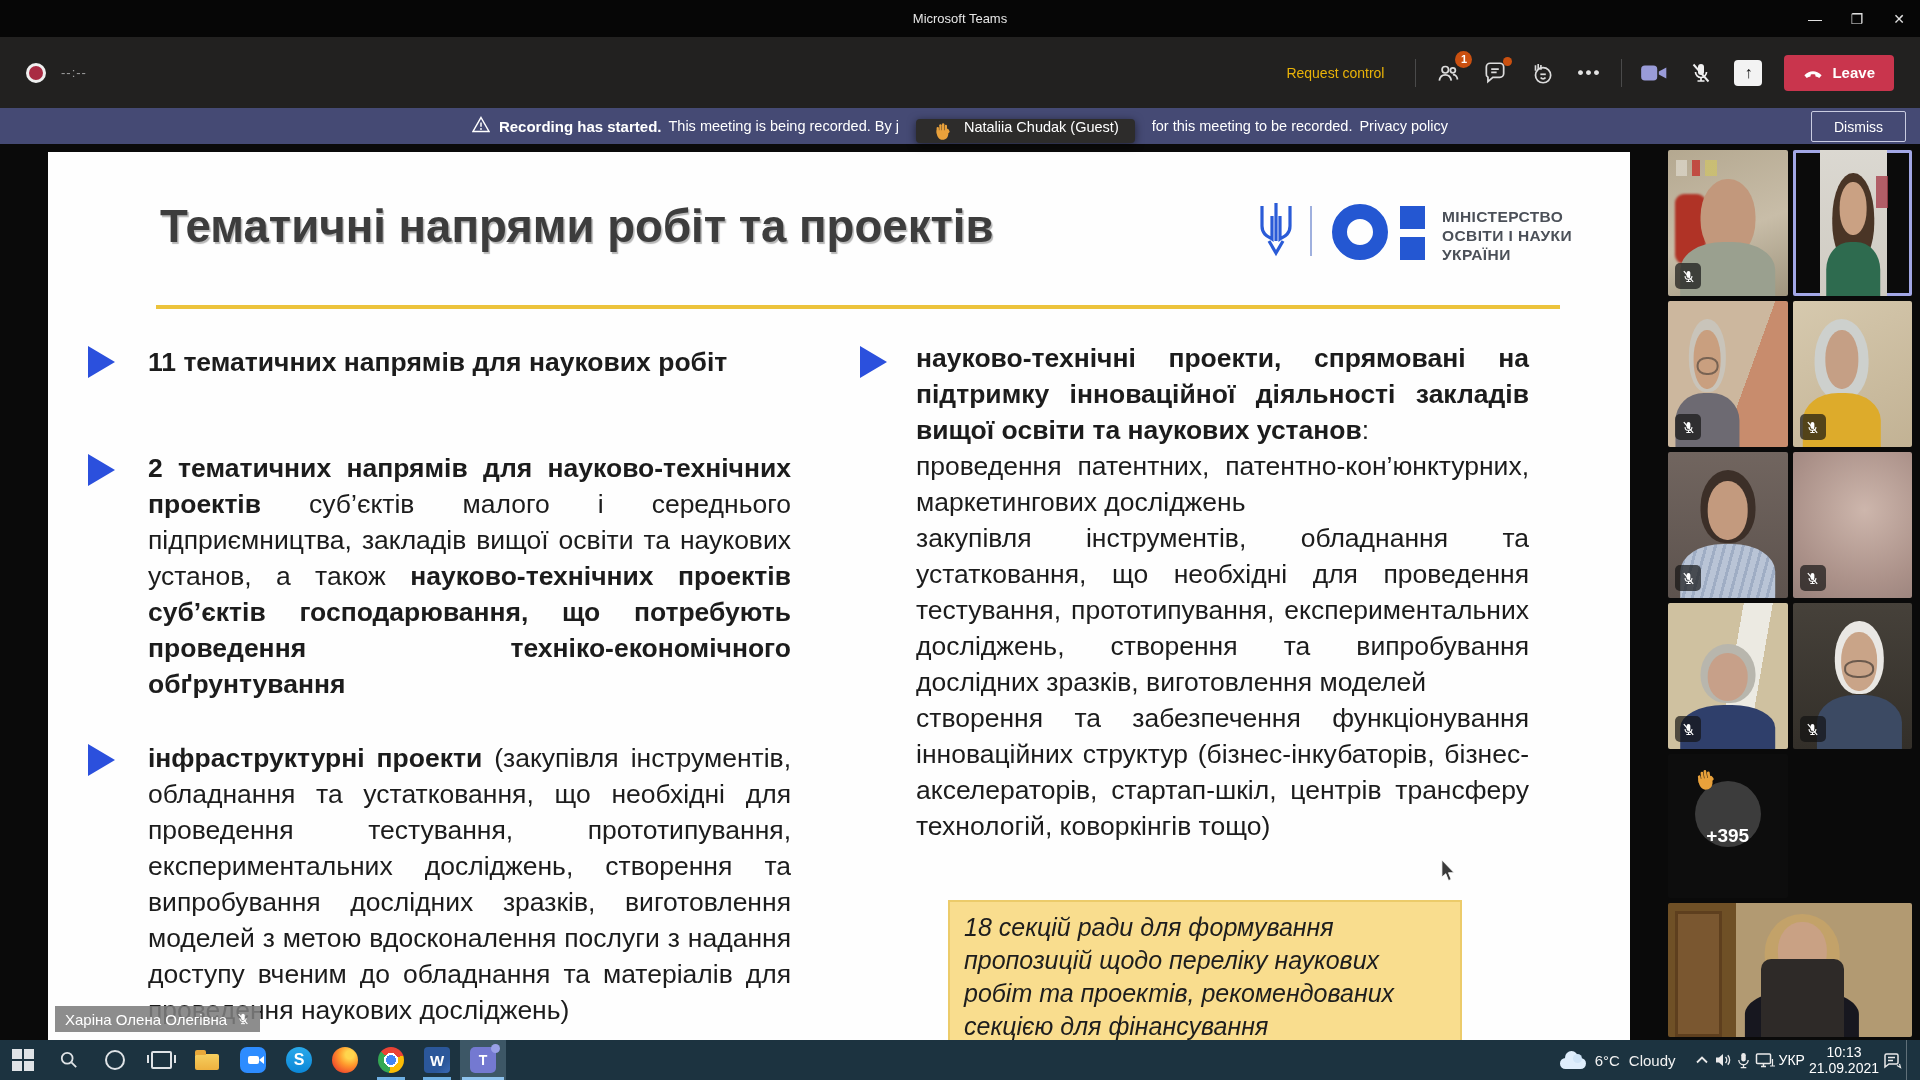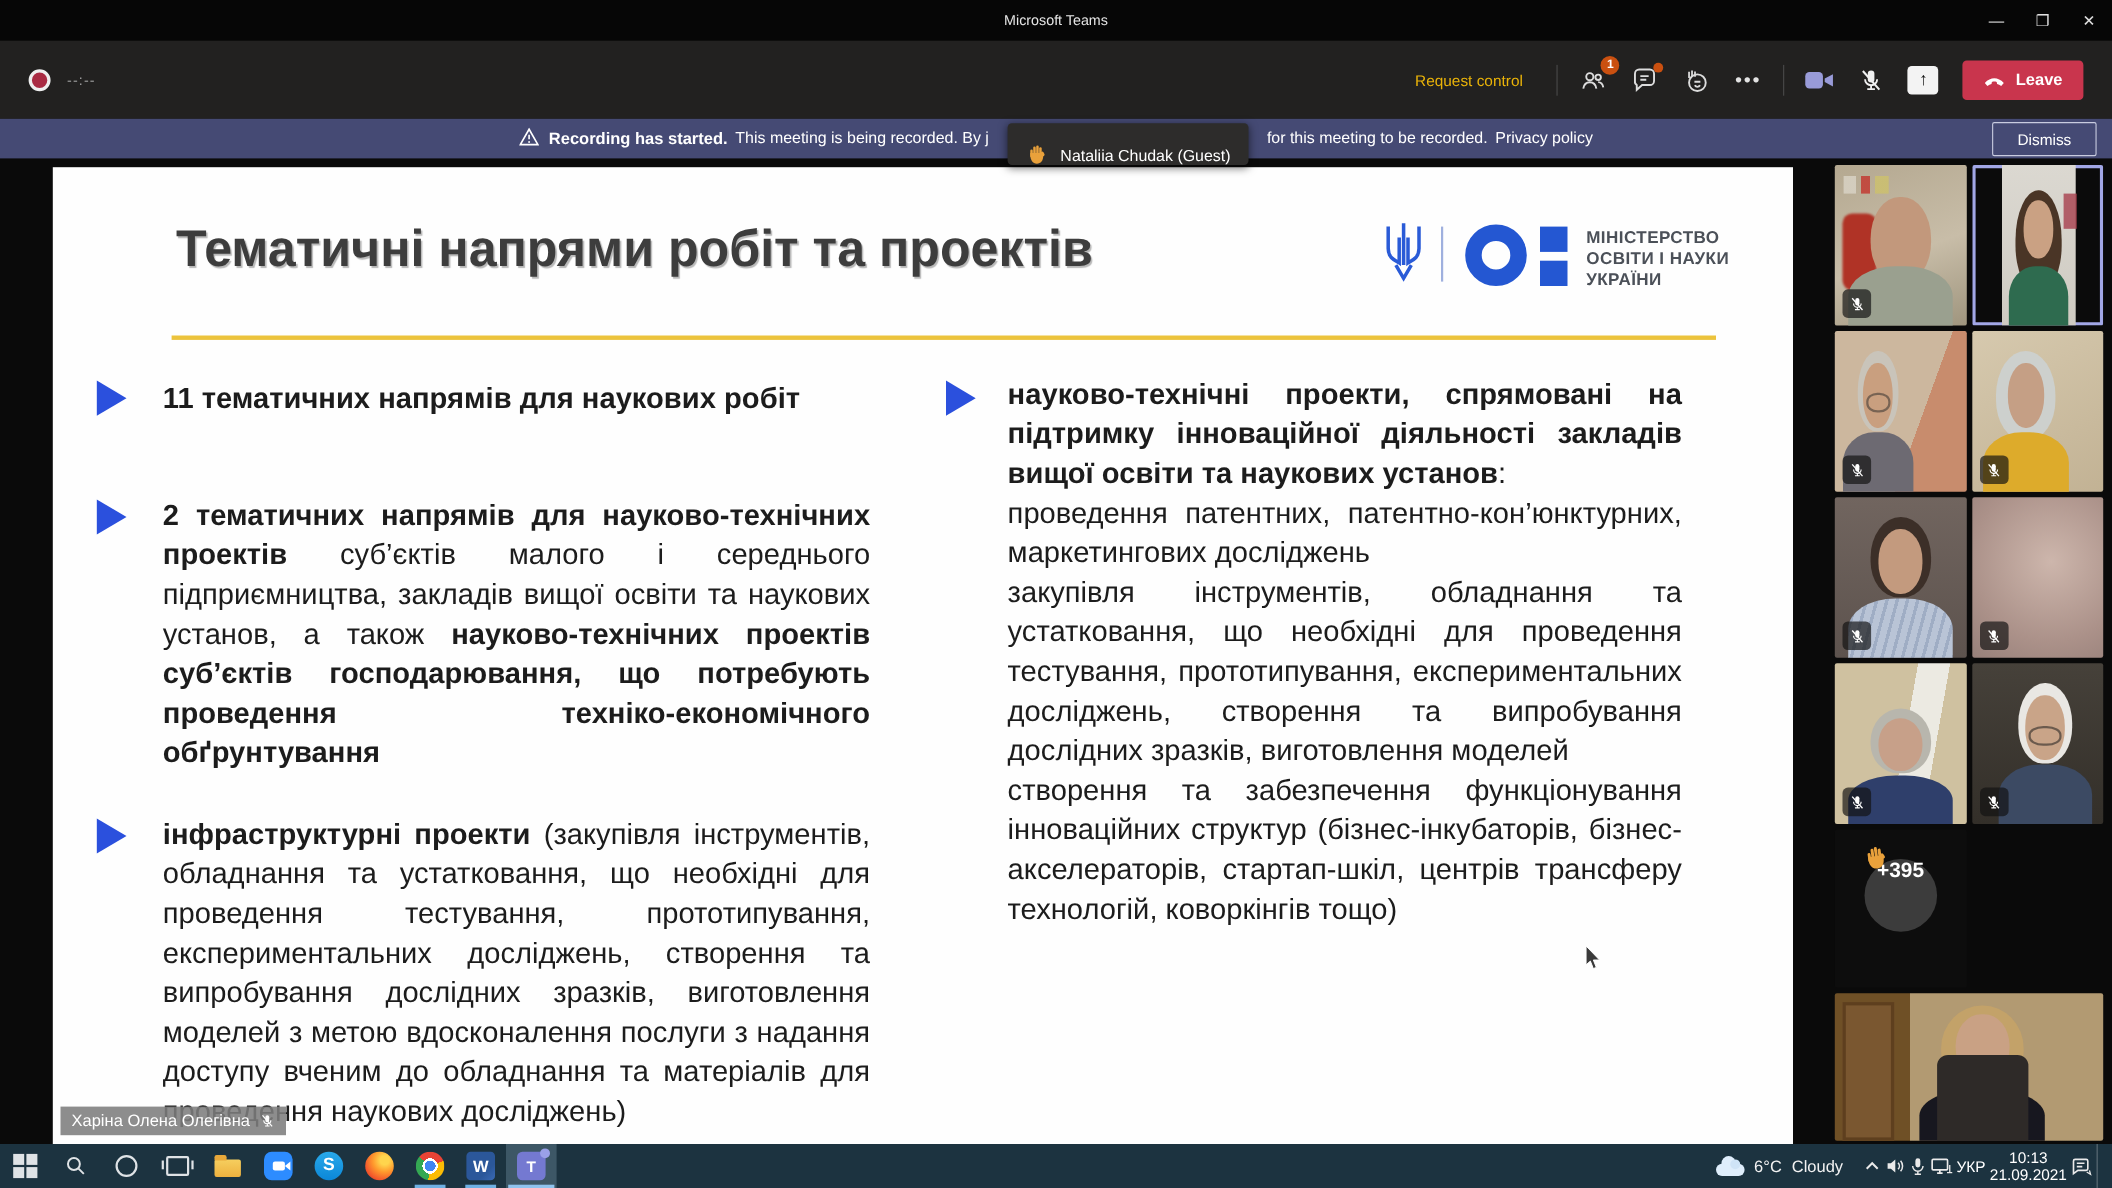--- a/index.html
+++ b/index.html
@@ -25,21 +25,21 @@
   .dot-badge{position:absolute;top:-1px;right:-2px;width:9px;height:9px;border-radius:50%;background:#ca5010;}
   .ellipsis{color:#e3e3e3;font-size:17px;letter-spacing:2px;font-weight:bold;}
   .share-box{width:28px;height:26px;background:#f3f3f3;border-radius:4px;color:#141414;display:flex;align-items:center;justify-content:center;font-size:16px;font-weight:bold;}
   .leave-btn{display:flex;align-items:center;gap:9px;background:#c9354d;color:#fff;font-size:15px;font-weight:bold;height:36px;padding:0 19px;border-radius:4px;margin-left:4px;}
 
   
   .banner{position:absolute;top:108px;left:0;right:0;height:36px;background:#454a74;display:flex;align-items:center;justify-content:center;font-size:14.5px;color:#fff;gap:7px;}
   .banner b{font-size:15px;}
   .banner .link{cursor:pointer;}
   .warn{flex:none;margin-right:2px;}
-  .toast{height:38px;background:#2d2c2b;border-radius:4px;display:flex;align-items:flex-end;gap:10px;padding:0 16px;margin:0 10px;box-shadow:0 2px 8px rgba(0,0,0,.55);font-size:14.5px;color:#fff;transform:translateY(5px);z-index:6;}
+  .toast{height:24px;background:#2d2c2b;border-radius:4px;display:flex;align-items:flex-start;gap:10px;padding:0 16px;margin:0 10px;box-shadow:0 2px 8px rgba(0,0,0,.55);font-size:14.5px;color:#fff;transform:translateY(5px);z-index:6;}
   .dismiss{position:absolute;right:14px;top:3px;height:29px;padding:0 22px;border:1px solid #c9cce0;color:#fff;font-size:14px;display:flex;align-items:center;background:transparent;border-radius:2px;}
 
   
   .slide{position:absolute;left:48px;top:152px;width:1582px;height:888px;background:#fefefe;color:#1c1c1c;}
   .slide-title{position:absolute;left:112px;top:46px;font-size:47px;font-weight:bold;color:#3d3d3d;white-space:nowrap;transform:scaleX(.97);transform-origin:left;text-shadow:1.5px 1.5px 1px rgba(0,0,0,.28);}
   .gold-line{position:absolute;left:108px;top:153px;width:1404px;height:4px;background:#ecc33c;}
   .tri{position:absolute;width:0;height:0;border-left:27px solid #2b50dd;border-top:16px solid transparent;border-bottom:16px solid transparent;}
   .tri.t1{left:40px;top:194px}.tri.t2{left:40px;top:302px}.tri.t3{left:40px;top:592px}.tri.t4{left:812px;top:194px}
   .txt{position:absolute;font-size:26.5px;line-height:36px;color:#1c1c1c;text-align:justify;}
   .txt.b1{left:100px;top:192px;width:630px;font-weight:bold;text-align:left;}
@@ -103,21 +103,21 @@
   .tile-office-woman::before{content:'';position:absolute;left:3%;top:6%;bottom:0;width:19%;border:3px solid #5e3f1e;background:#7a5730;box-sizing:border-box;}
   .tile-office-woman::after{content:'';position:absolute;left:38%;bottom:0;width:34%;height:58%;background:#2e2a28;border-radius:10px 10px 0 0;}
   .tile-office-woman .sil{left:10%;}
   .tile-office-woman .hair{width:34%;height:58%;top:8%;}
   .tile-office-woman .head{width:22%;height:44%;top:14%;}
   .tile-office-woman .torso{width:52%;height:40%;}
 
   .cell-avatar{position:relative;background:#0d0d0d;display:flex;flex-direction:column;align-items:center;justify-content:center;border-radius:2px;}
   .avatar-circle{width:72px;height:72px;border-radius:50%;background:#e3e5e5;color:#1d3a3b;font-size:27px;font-weight:bold;display:flex;align-items:center;justify-content:center;letter-spacing:1px;}
   .avatar-label{margin-top:13px;font-size:13.5px;color:#eee;display:flex;gap:7px;align-items:center;}
-  .overflow-circle{width:66px;height:66px;border-radius:50%;background:#3c3c3c;color:#fff;font-size:19px;font-weight:bold;display:flex;align-items:flex-start;justify-content:center;position:relative;margin-bottom:24px;}
+  .overflow-circle{width:66px;height:66px;border-radius:50%;background:#3c3c3c;color:#fff;font-size:19px;font-weight:bold;display:flex;align-items:flex-end;justify-content:center;position:relative;margin-bottom:24px;}
   .overflow-hand{position:absolute;top:-16px;left:-2px;transform:rotate(-8deg);}
 
   
   .taskbar{position:absolute;left:0;bottom:0;width:1920px;height:40px;background:#1c3340;display:flex;align-items:center;z-index:8;}
   .tb-slot{width:46px;height:40px;display:flex;align-items:center;justify-content:center;position:relative;flex:none;}
   .tb-slot.open::after{content:'';position:absolute;bottom:0;left:9px;right:9px;height:3px;background:#6fb0e3;}
   .tb-slot.current{background:#3d5766;}
   .tb-slot.current::after{content:'';position:absolute;bottom:0;left:2px;right:2px;height:3px;background:#8fc3ee;}
   .win-logo{display:grid;grid-template-columns:10px 10px;grid-template-rows:10px 10px;gap:2px;}
   .win-logo span{background:#dfe3e6;}
@@ -285,20 +285,21 @@
     <span class="tri t1"></span>
     <span class="tri t2"></span>
     <span class="tri t3"></span>
     <span class="tri t4"></span>
 
     <div class="txt b1"><b>11 тематичних напрямів для наукових робіт</b></div>
     <div class="txt b2"><b>2 тематичних напрямів для науково-технічних проектів </b><span>суб’єктів малого і середнього підприємництва, закладів вищої освіти та наукових установ, а також </span><b>науково-технічних проектів суб’єктів господарювання, що потребують проведення техніко-економічного обґрунтування</b></div>
     <div class="txt b3"><b>інфраструктурні проекти </b><span>(закупівля інструментів, обладнання та устатковання, що необхідні для проведення тестування, прототипування, експериментальних досліджень, створення та випробування дослідних зразків, виготовлення моделей з метою вдосконалення послуги з надання доступу вченим до обладнання та матеріалів для проведення наукових досліджень)</span></div>
     <div class="txt rb"><b>науково-технічні проекти, спрямовані на підтримку інноваційної діяльності закладів вищої освіти та наукових установ</b><span>:</span><br><span>проведення патентних, патентно-кон’юнктурних, маркетингових досліджень</span><br><span>закупівля інструментів, обладнання та устатковання, що необхідні для проведення тестування, прототипування, експериментальних досліджень, створення та випробування дослідних зразків, виготовлення моделей</span><br><span>створення та забезпечення функціонування інноваційних структур (бізнес-інкубаторів, бізнес-акселераторів, стартап-шкіл, центрів трансферу технологій, коворкінгів тощо)</span></div>
 
+    <div class="callout">18 секцій ради для  формування пропозицій щодо переліку наукових робіт та проектів, рекомендованих секцією для фінансування</div>
 
     <svg class="mouse" width="16" height="22" viewBox="0 0 12 18">
       <path d="M1 0v14l3.2-2.8 2.2 5.6 2.2-.9-2.2-5.5H11z" fill="#3a3a3a" stroke="#fff" stroke-width=".7"></path>
     </svg>
   </div>
 
   <div class="presenter">
     <span>Харіна Олена Олегівна</span>
     <svg width="14" height="14" viewBox="0 0 24 24" color="#fff">
         <use href="#icn-mic-off"></use>

